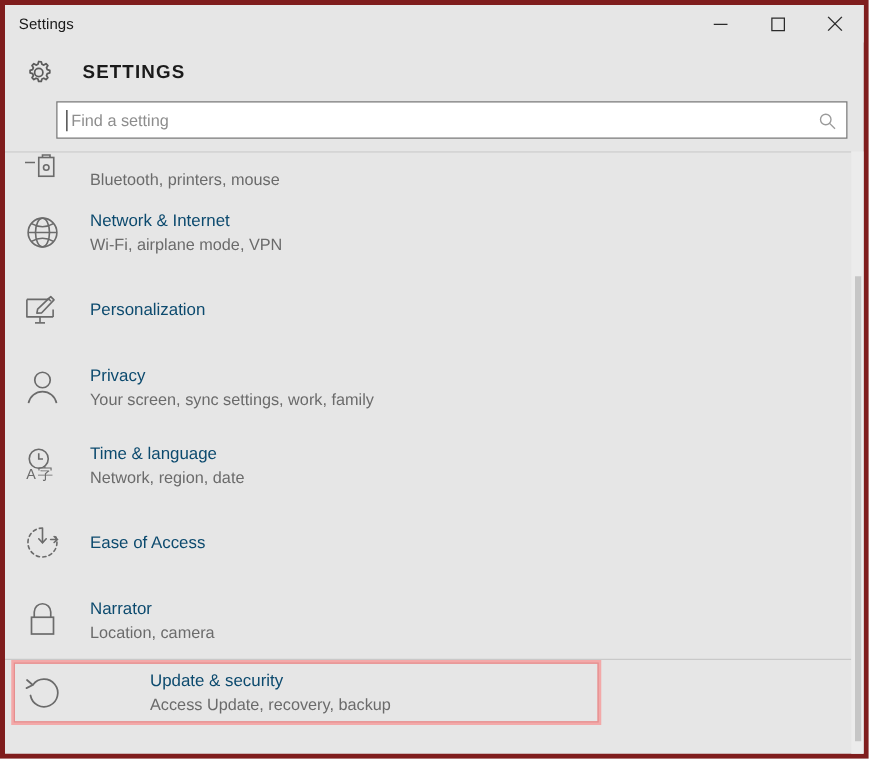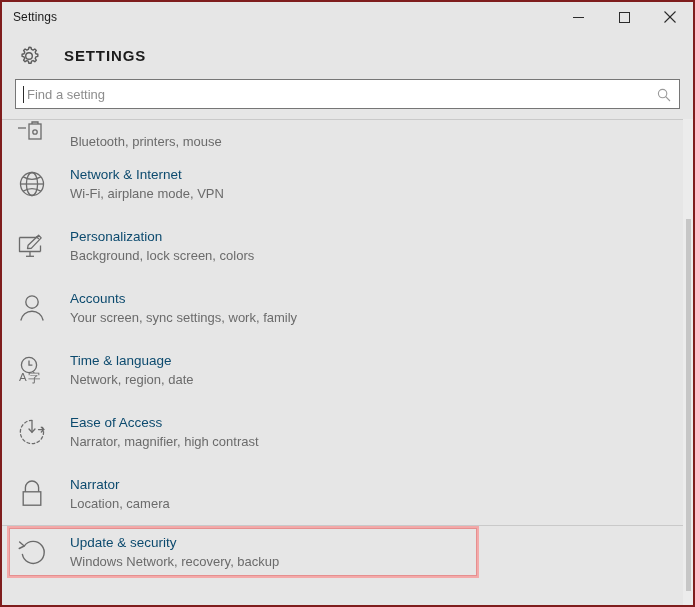--- a/index.html
+++ b/index.html
@@ -11,21 +11,21 @@
     font-family: "Liberation Sans", "DejaVu Sans", sans-serif;
     -webkit-font-smoothing: antialiased;
   }
 
   .window {
     position: relative;
     width: 695px;
     height: 607px;
     background: #e6e6e6;
     box-sizing: border-box;
-    border: 2px solid #7f1d1d;
+    border: 4px solid #7f1d1d;
     overflow: hidden;
   }
 
   
   .titlebar {
     position: relative;
     height: 30px;
     background: #e6e6e6;
     display: flex;
     align-items: center;
@@ -87,20 +87,21 @@
     position: relative;
   }
   .search-box {
     position: relative;
     height: 30px;
     background: #ffffff;
     border: 1px solid #767676;
     box-sizing: border-box;
     display: flex;
     align-items: center;
+    margin-left: 28px;
   }
   .search-caret {
     position: absolute;
     left: 7px;
     top: 6px;
     width: 1px;
     height: 17px;
     background: #2b2b2b;
   }
   .search-input {
@@ -346,35 +347,34 @@
               <path d="M24.5 21.5 v-6"></path>
               <line x1="14" y1="21.5" x2="14" y2="26"></line>
               <line x1="10" y1="26.3" x2="18" y2="26.3"></line>
               <path d="M11.5 18.5 l0.6 -3.2 10.5 -10 2.6 2.6 -10 10.5 z"></path>
               <line x1="20.2" y1="6.4" x2="22.8" y2="9.0"></line>
             </g>
           </svg>
         </div>
         <div class="row-text">
           <div class="row-title">Personalization</div>
-          <div class="row-sub">Background, lock screen, colors</div>
         </div>
       </div>
 
       <div class="row">
         <div class="row-icon">
           <svg width="32" height="32" viewBox="0 0 32 32">
             <g fill="none" stroke="#6b6b6b" stroke-width="1.35">
               <circle cx="16" cy="10" r="6.2"></circle>
               <path d="M4.8 28.5 a 11.4 11.4 0 0 1 22.4 0"></path>
             </g>
           </svg>
         </div>
         <div class="row-text">
-          <div class="row-title">Accounts</div>
+          <div class="row-title">Privacy</div>
           <div class="row-sub">Your screen, sync settings, work, family</div>
         </div>
       </div>
 
       <div class="row">
         <div class="row-icon">
           <svg width="32" height="32" viewBox="0 0 32 32">
             <g fill="none" stroke="#6b6b6b" stroke-width="1.3">
               <circle cx="13" cy="11" r="7.6"></circle>
               <path d="M13 6.6 v4.6 h3.4"></path>
@@ -395,21 +395,20 @@
             <g fill="none" stroke="#6b6b6b" stroke-width="1.3" stroke-linecap="round">
               <path d="M16 4.4 a 11.6 11.6 0 1 0 10.6 7" stroke-dasharray="2.6 2.6"></path>
               <line x1="16" y1="5" x2="16" y2="16"></line>
               <path d="M13 13 l3 3.2 3 -3.2"></path>
               <path d="M22.5 13.6 h5.2 M25.3 11.2 l2.6 2.4 -2.6 2.4"></path>
             </g>
           </svg>
         </div>
         <div class="row-text">
           <div class="row-title">Ease of Access</div>
-          <div class="row-sub">Narrator, magnifier, high contrast</div>
         </div>
       </div>
 
       <div class="row">
         <div class="row-icon">
           <svg width="32" height="32" viewBox="0 0 32 32">
             <g fill="none" stroke="#6b6b6b" stroke-width="1.35">
               <path d="M9.4 13.8 v-4.2 a 6.6 6.6 0 0 1 13.2 0 v4.2"></path>
               <rect x="7.2" y="13.8" width="17.6" height="13.4"></rect>
             </g>
@@ -418,32 +417,32 @@
         <div class="row-text">
           <div class="row-title">Narrator</div>
           <div class="row-sub">Location, camera</div>
         </div>
       </div>
 
       <div class="sep-line"></div>
 
       <div class="row-highlight-wrap">
         <div class="highlight-box"></div>
-        <div class="row" style="height:52px;">
+        <div class="row" style="height:52px;gap:48px;">
           <div class="row-icon">
             <svg width="32" height="32" viewBox="0 0 32 32">
               <g fill="none" stroke="#6b6b6b" stroke-width="1.4" stroke-linecap="round" stroke-linejoin="round">
                 <path d="M8.4 9.8 a 11 11 0 1 1 -2.0 8.6"></path>
                 <path d="M3.6 6.0 l4.6 4.0 -5.0 2.5"></path>
               </g>
             </svg>
           </div>
           <div class="row-text">
             <div class="row-title">Update &amp; security</div>
-            <div class="row-sub">Windows Network, recovery, backup</div>
+            <div class="row-sub">Access Update, recovery, backup</div>
           </div>
         </div>
       </div>
 
     </div>
 
     <div class="scrollbar">
       <div class="scroll-thumb" style="top: 100px; height: 372px; background: rgb(198, 198, 198);"></div>
     </div>
   </div>

